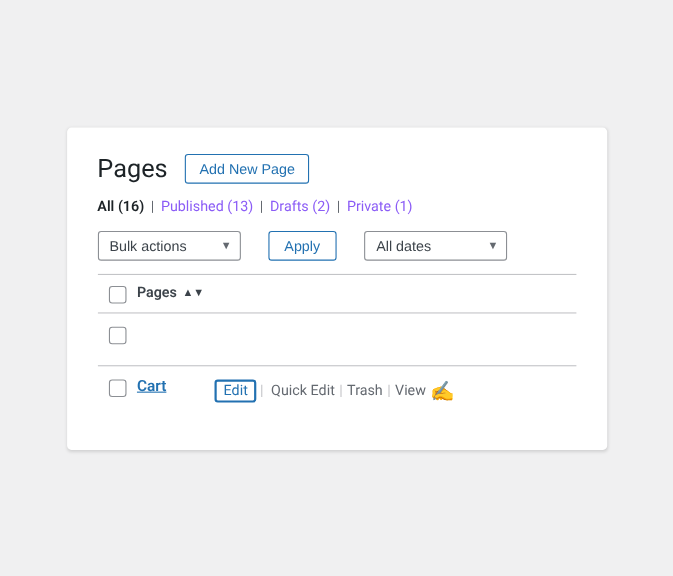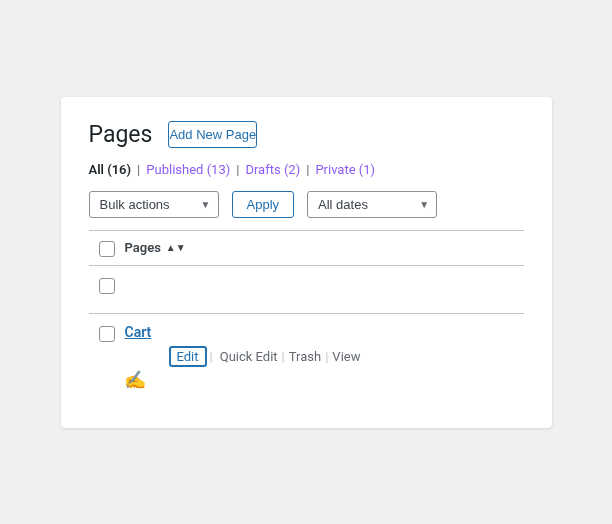--- a/index.html
+++ b/index.html
@@ -30,40 +30,40 @@
     .panel-title {
       font-size: 23px;
       font-weight: 400;
       color: #1d2327;
     }
     .add-new-btn {
       border: 1px solid #2271b1;
       background: #fff;
       color: #2271b1;
       border-radius: 3px;
-      padding: 5px 0;
+      padding: 5px 12px;
       font-size: 13px;
       cursor: pointer;
       white-space: nowrap;
     }
     .filter-links {
       font-size: 13px;
       color: #646970;
       margin-bottom: 14px;
       display: flex;
       gap: 4px;
       align-items: center;
     }
     .filter-links a { color: #8b5cf6; text-decoration: none; }
     .filter-links a.current { color: #1d2327; font-weight: 600; text-decoration: none; cursor: default; }
     .filter-links .sep { color: #646970; margin: 0 2px; }
     .toolbar {
       display: flex;
       align-items: center;
-      gap: 13px;
+      gap: 25px;
       margin-bottom: 0;
       padding-bottom: 12px;
     }
     .select-wrapper {
       position: relative;
       display: inline-flex;
       align-items: center;
     }
     .select-wrapper select {
       appearance: none;
@@ -171,21 +171,20 @@
       padding: 0 4px;
     }
     .cursor-hand {
       display: block;
       font-size: 18px;
       margin-top: 2px;
       color: #3c434a;
     }
     .cart-row-content {
       display: flex;
-      flex-direction: column;
     }
   </style>
 </head>
 <body>
 
 <div class="panel">
   <div class="panel-header">
     <h1 class="panel-title">Pages</h1>
     <button class="add-new-btn">Add New Page</button>
   </div>

